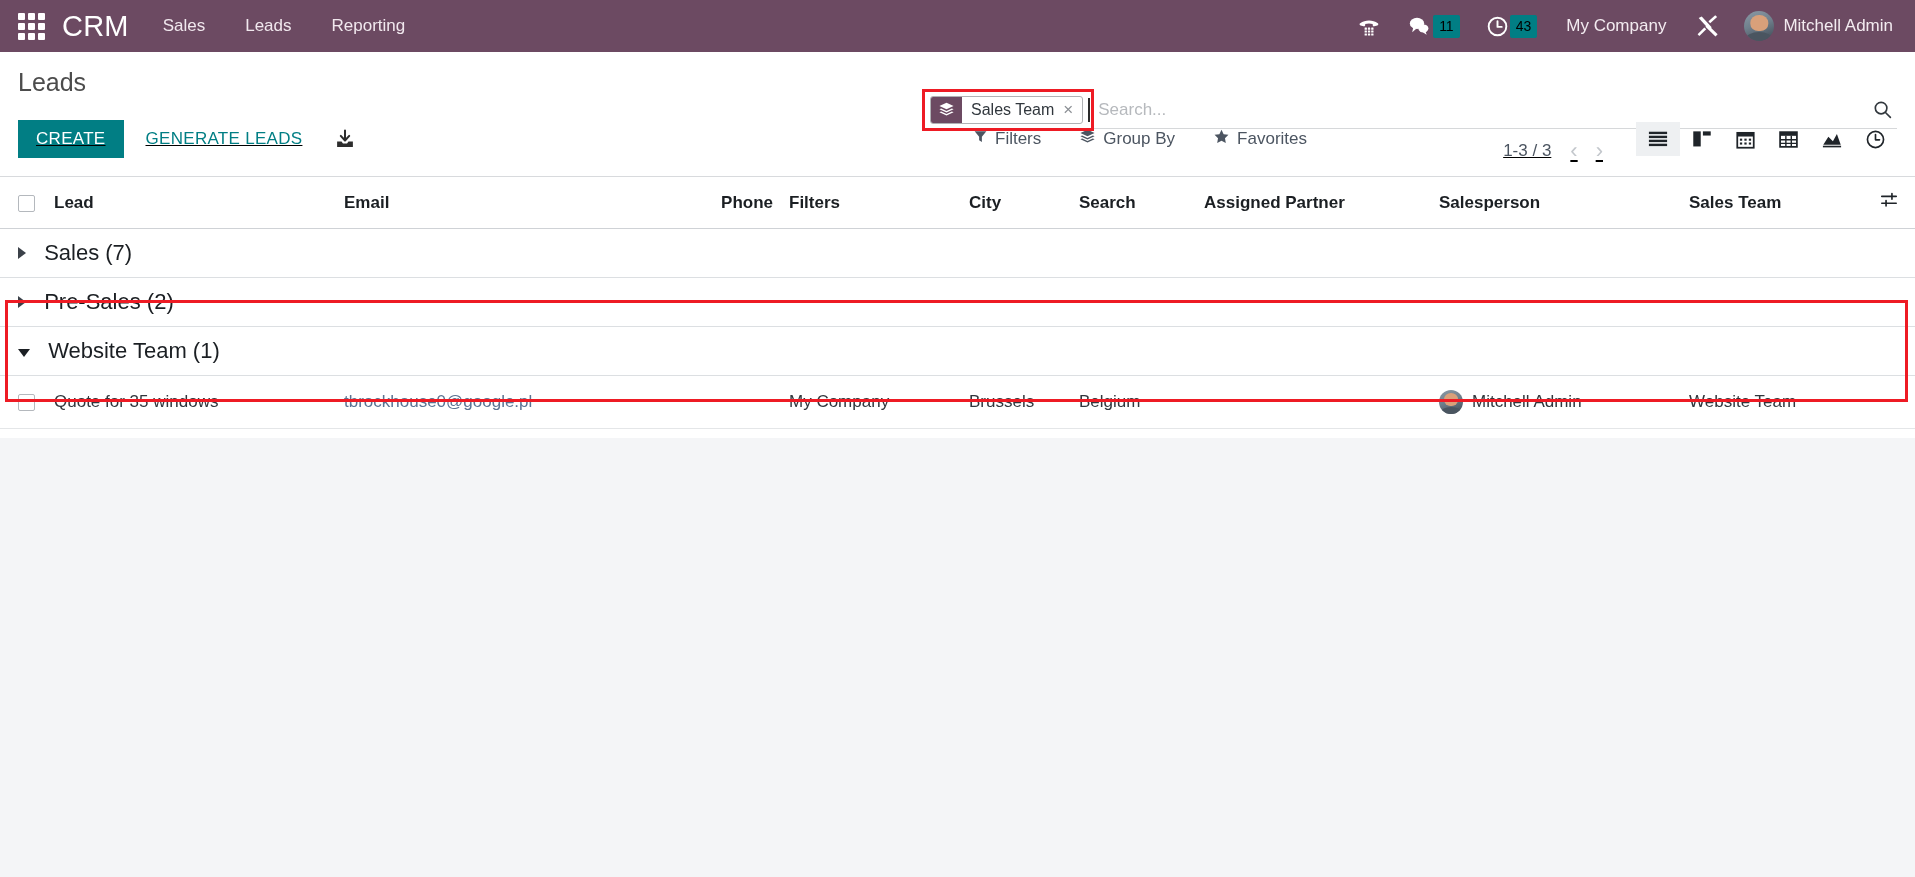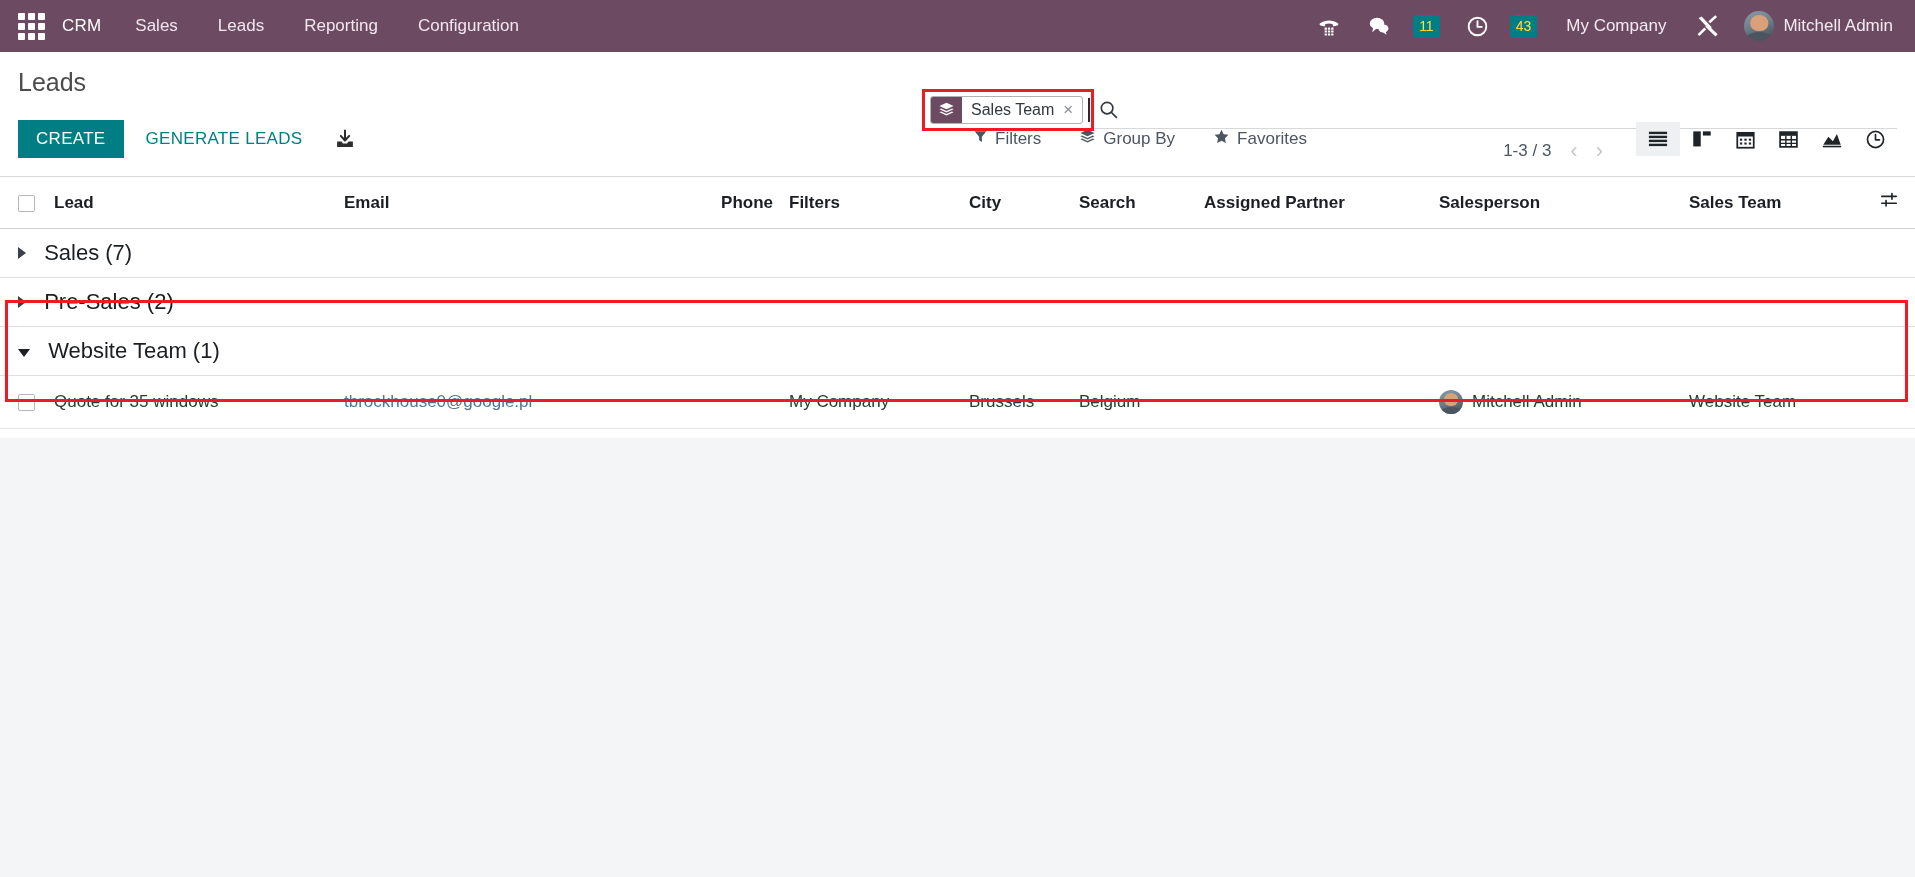--- a/index.html
+++ b/index.html
@@ -31,21 +31,21 @@
     grid-template-columns: repeat(3, 7px);
     grid-template-rows: repeat(3, 7px);
     gap: 3px;
     justify-content: center;
     align-content: center;
     margin: 0 8px 0 10px;
     cursor: pointer;
   }
   .apps-grid i { background: #ffffff; display: block; border-radius: 1px; }
   .brand {
-    font-size: 17px;
+    font-size: 29px;
     font-weight: 400;
     letter-spacing: .2px;
     color: #fff;
     padding: 0 14px 0 8px;
     cursor: pointer;
     line-height: 52px;
   }
   .nav-menu { display: flex; align-items: center; height: 52px; }
   .nav-menu a {
     color: #f1e8ee;
@@ -68,26 +68,26 @@
     position: relative;
     display: flex;
     align-items: center;
     height: 52px;
     padding: 0 13px;
     cursor: pointer;
     color: #ffffff;
   }
   .badge {
     background: #017e84;
-    color: #fde047;
+    color: #000000;
     font-size: 14px;
     line-height: 1;
     padding: 4px 6px 5px;
     border-radius: 2px;
-    margin-left: 21px;
+    margin-left: 1px;
     font-weight: 400;
     min-width: 22px;
     text-align: center;
   }
   .company-name {
     color: #f3ebf0;
     font-size: 17px;
     padding: 0 16px;
     line-height: 52px;
     cursor: pointer;
@@ -209,20 +209,21 @@
   }
   .search-input::placeholder { color: #b6b9bd; }
   .search-mag { color: #31373d; padding: 0 4px 0 8px; display: flex; align-items: center; cursor: pointer; }
 
   .cp-row2 {
     display: flex;
     align-items: center;
     padding: 6px 18px 12px 18px;
     position: relative;
     min-height: 46px;
+    text-decoration: underline;
   }
   .btn-create {
     background: #017e84;
     color: #ffffff;
     border: 0;
     font-family: inherit;
     font-size: 17px;
     letter-spacing: .3px;
     padding: 9px 18px;
     cursor: pointer;
@@ -396,21 +397,20 @@
       <i></i>
       <i></i>
       <i></i>
       <i></i>
   </div>
   <span class="brand">CRM</span>
   <nav class="nav-menu">
     <a>Sales</a>
     <a>Leads</a>
     <a>Reporting</a>
-    <a>Configuration</a>
   </nav>
 
   <div class="nav-right">
     <div class="nav-ico">
       <svg width="24" height="24" viewBox="0 0 24 24" fill="none" aria-hidden="true">
         <path d="M3.2 9.3c5-3.6 12.6-3.6 17.6 0 .9.65.6 1.9-.45 2.2l-3.1.85c-.75.2-1.45-.3-1.5-1.05l-.1-1.35c-2.4-.75-5-.75-7.4 0l-.1 1.35c-.05.75-.75 1.25-1.5 1.05l-3.1-.85c-1.05-.3-1.35-1.55-.45-2.2z" fill="#fff"></path>
         <g fill="#fff">
           <rect x="7.6" y="13.6" width="2.3" height="2.1" rx=".3"></rect>
           <rect x="10.9" y="13.6" width="2.3" height="2.1" rx=".3"></rect>
           <rect x="14.2" y="13.6" width="2.3" height="2.1" rx=".3"></rect>
@@ -471,20 +471,21 @@
           <svg width="17" height="17" viewBox="0 0 24 24" aria-hidden="true">
             <path d="M12 2.6 22 7.2 12 11.8 2 7.2Z" fill="#fff"></path>
             <path d="M12 14.0 4.4 10.5 2 11.6 12 16.2 22 11.6 19.6 10.5Z" fill="#fff"></path>
             <path d="M12 18.4 4.4 14.9 2 16.0 12 20.6 22 16.0 19.6 14.9Z" fill="#fff"></path>
           </svg>
         </span>
         <span class="facet-label">Sales Team</span>
         <span class="facet-x">×</span>
       </div>
       <span class="search-caret"></span>
+      <input class="search-input" type="text" placeholder="Search..." style="">
       <span class="search-mag">
         <svg width="21" height="21" viewBox="0 0 24 24" fill="none" aria-hidden="true">
           <circle cx="10.4" cy="10.4" r="6.6" stroke="#31373d" stroke-width="1.9"></circle>
           <path d="M15.4 15.4 L21 21" stroke="#31373d" stroke-width="1.9" stroke-linecap="round"></path>
         </svg>
       </span>
     </div>
   </div>
 
   <div class="cp-row2">

